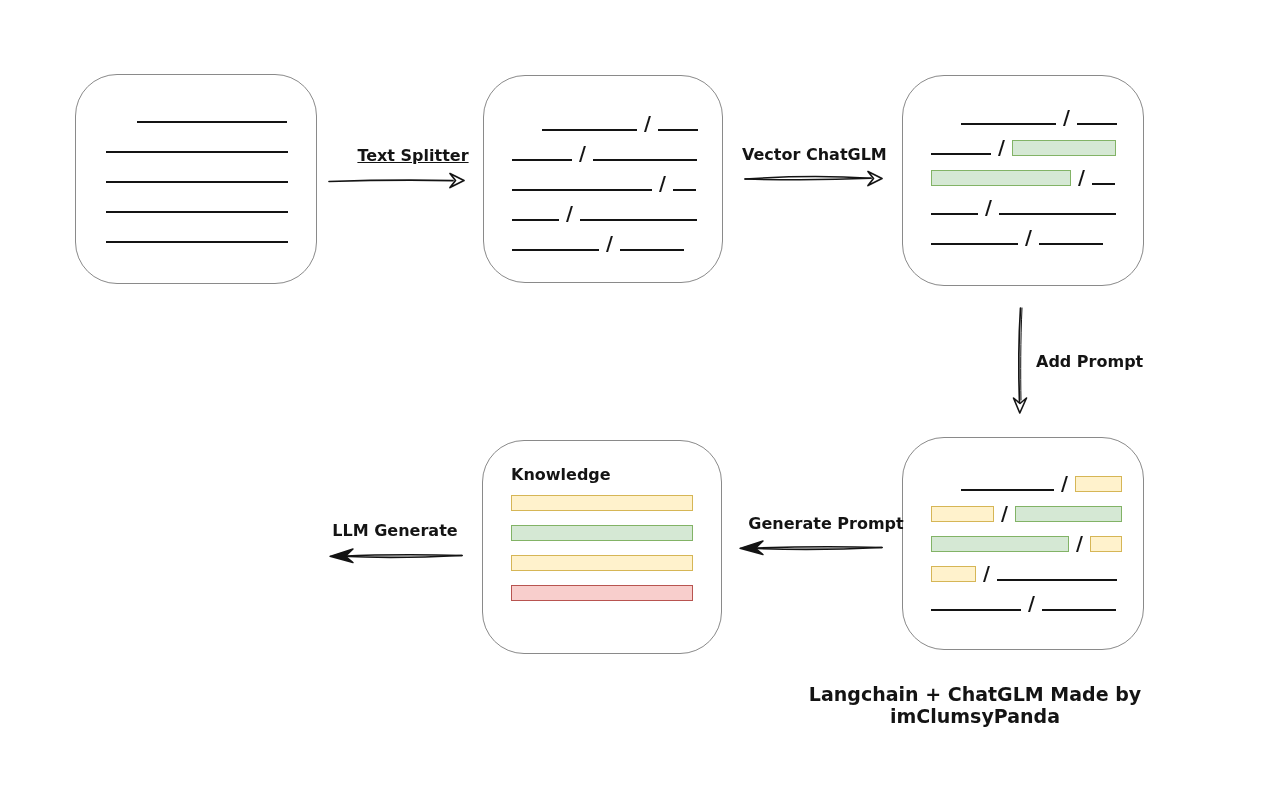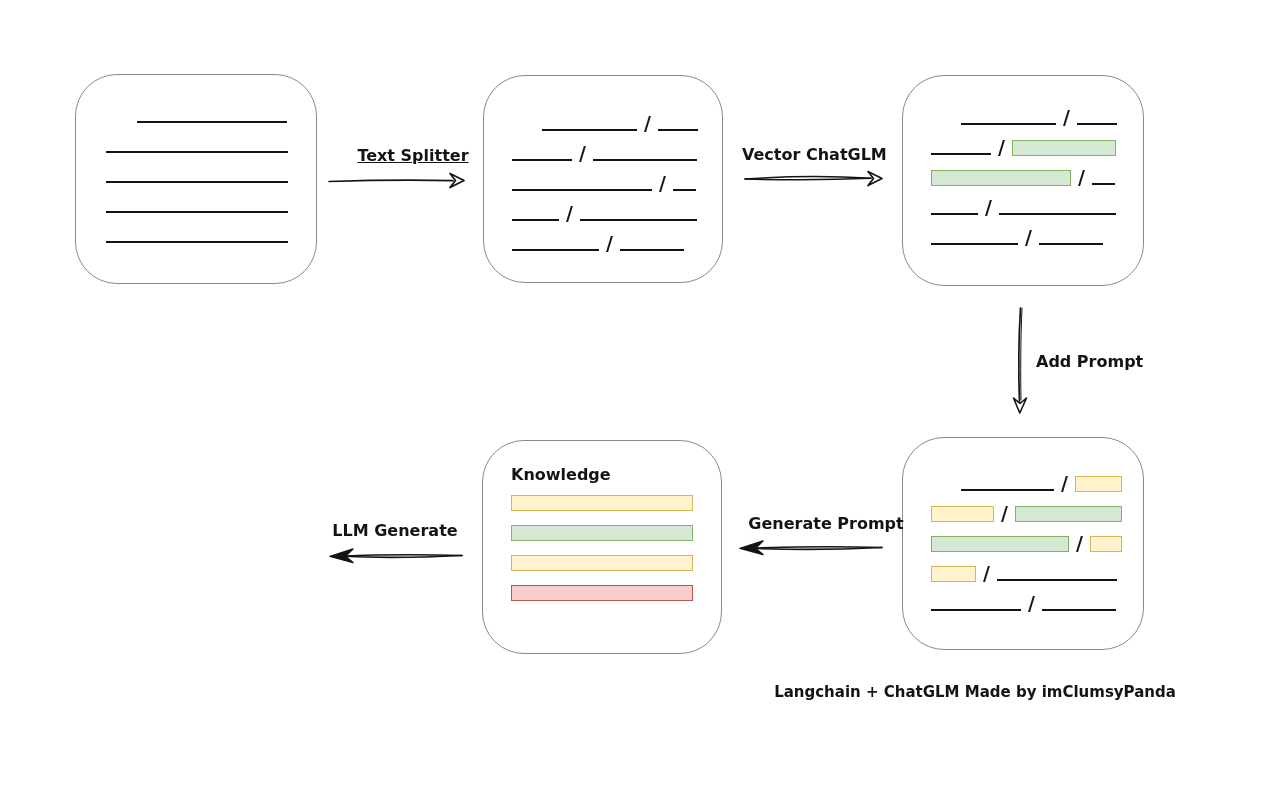--- a/index.html
+++ b/index.html
@@ -30,21 +30,21 @@
     margin:0 7px; flex:0 0 auto;
   }
   .box-label { font-size:16px; font-weight:600; color:var(--ink); line-height:20px; }
   .arrow-label {
     position:absolute; font-size:16px; font-weight:600; color:var(--ink);
     text-align:center; white-space:nowrap; line-height:20px;
   }
   .arrow-svg { position:absolute; overflow:visible; }
   .caption {
     position:absolute; left:730px; top:683px; width:490px; text-align:center;
-    font-size:15px; font-weight:600; color:var(--ink);
+    font-size:19px; font-weight:600; color:var(--ink);
   }
 </style>
 </head>
 <body>
 
 <div class="canvas">
 
   <div class="box" style="left:75px; top:74px; width:242px; height:210px; padding:31px 0 0 30px;">
     <div>
         <div class="chunk-row" style="padding-left: 31px;">

